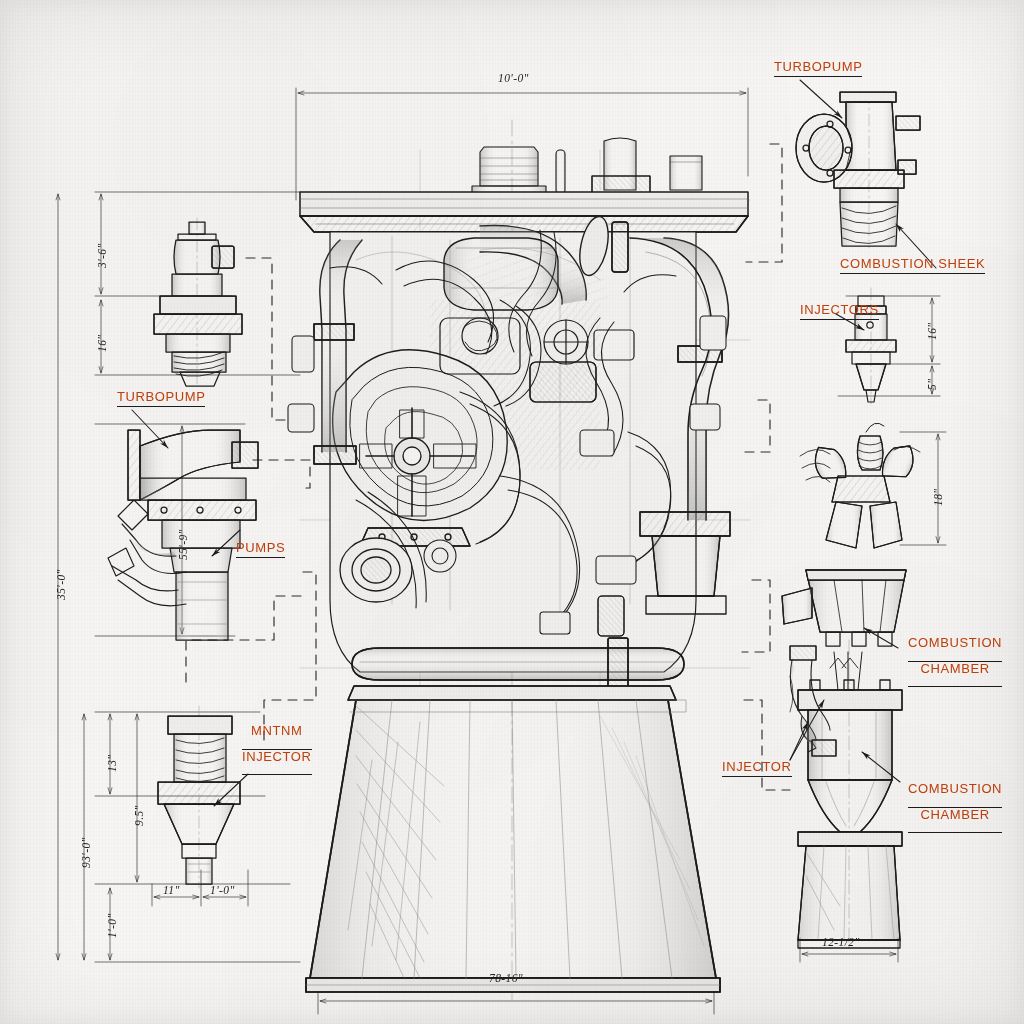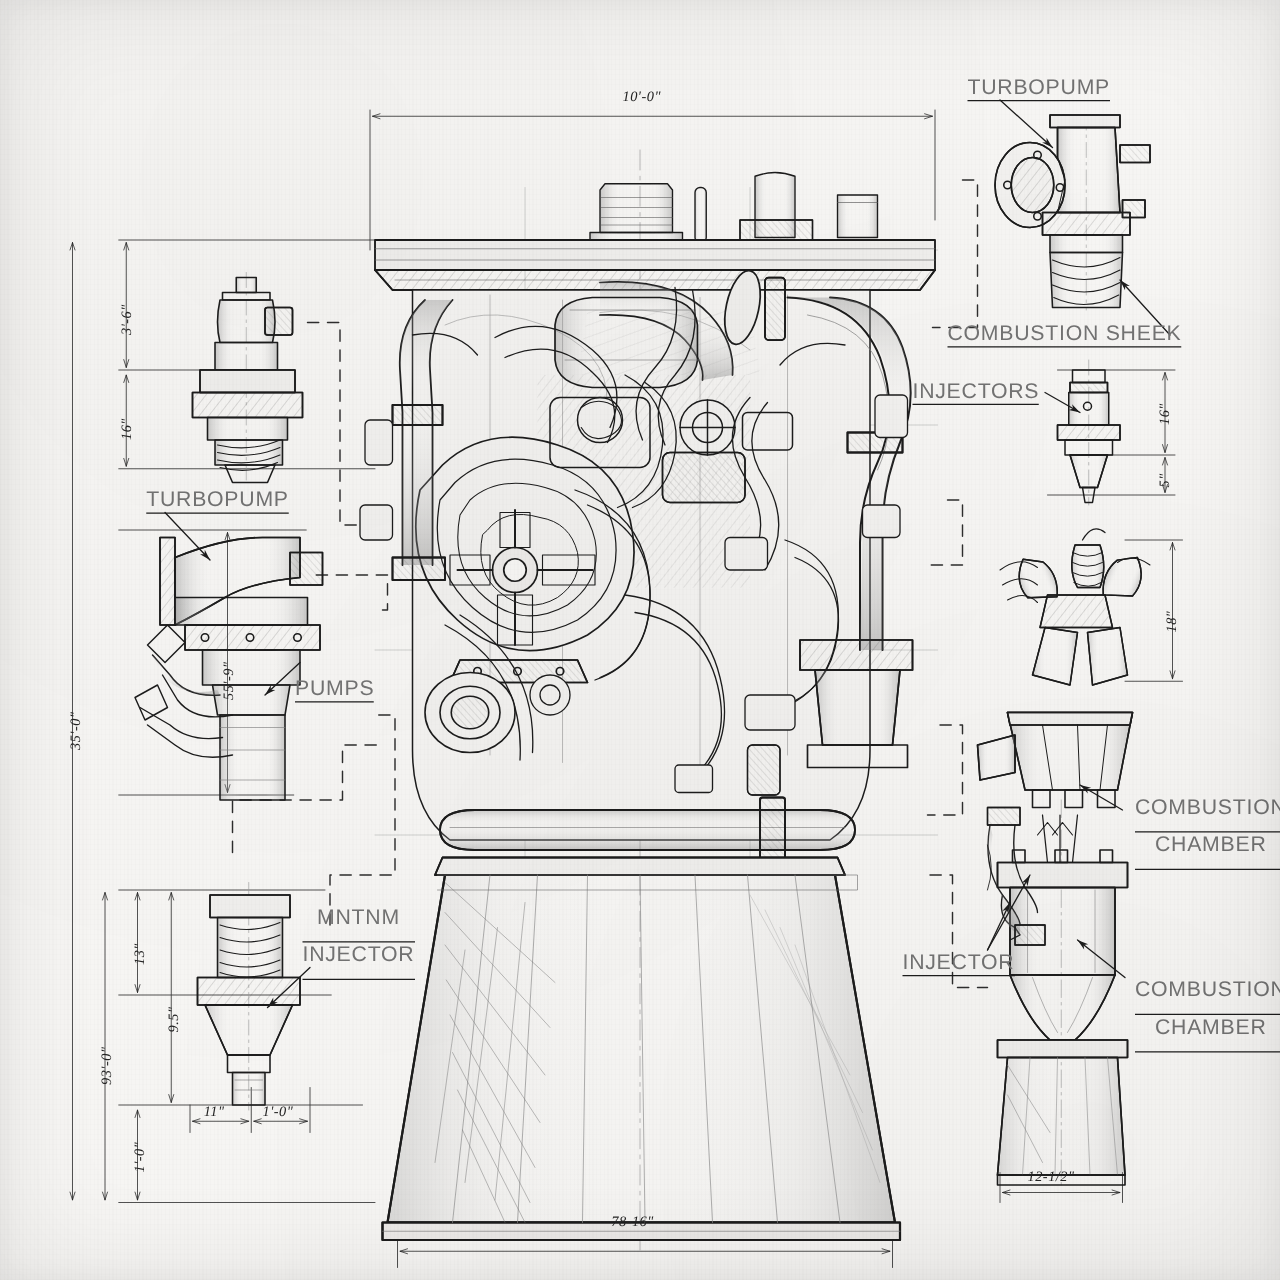--- a/index.html
+++ b/index.html
@@ -17,21 +17,21 @@
       repeating-linear-gradient(0deg, rgba(0,0,0,.016) 0 1px, rgba(0,0,0,0) 1px 4px),
       radial-gradient(ellipse at 22% 14%, rgba(0,0,0,.035), rgba(0,0,0,0) 60%),
       radial-gradient(ellipse at 85% 90%, rgba(0,0,0,.04), rgba(0,0,0,0) 62%);
   }
   #vign{position:absolute;inset:0;pointer-events:none;
     box-shadow:inset 0 0 90px rgba(0,0,0,.075), inset 0 0 22px rgba(0,0,0,.05);}
   svg{position:absolute;left:0;top:0;width:1024px;height:1024px;overflow:visible;}
   .lbl{
     position:absolute;white-space:nowrap;
     font-family:"Liberation Sans", sans-serif;
-    font-size:17px;letter-spacing:.6px;color:#737373;
+    font-size:13px;letter-spacing:.6px;color:#c2410c;
     border-bottom:1.15px solid #1d1d1d;padding-bottom:1px;line-height:1.12;
   }
   .lbl.two{border-bottom:none;text-align:center;}
   .lbl.two span{display:block;border-bottom:1.15px solid #1d1d1d;padding-bottom:10px;}
   .dim{
     position:absolute;white-space:nowrap;
     font-family:"Liberation Serif", serif;
     font-style:italic;font-size:11.5px;color:#242424;letter-spacing:.4px;
   }
   .dim.rot{transform:rotate(-90deg);transform-origin:left top;}
@@ -611,22 +611,22 @@
       <path d="M790,760 L824,700" marker-end="url(#ldr)"></path>
       <path d="M132,410 L168,448" marker-end="url(#ldr)"></path>
       <path d="M240,530 L212,556" marker-end="url(#ldr)"></path>
       <path d="M248,774 L214,806" marker-end="url(#ldr)"></path>
     </g>
 
     </g>
   </svg>
 
   <div class="lbl" style="left:774px;top:60px;">TURBOPUMP</div>
-  <div class="lbl" style="left:758px;top:257px;">COMBUSTION SHEEK</div>
-  <div class="lbl" style="left:730px;top:303px;">INJECTORS</div>
+  <div class="lbl" style="left:840px;top:257px;">COMBUSTION SHEEK</div>
+  <div class="lbl" style="left:800px;top:303px;">INJECTORS</div>
   <div class="lbl two" style="left:908px;top:636px;">
     <span>COMBUSTION</span>
     <span>CHAMBER</span>
   </div>
   <div class="lbl two" style="left:908px;top:782px;">
     <span>COMBUSTION</span>
     <span>CHAMBER</span>
   </div>
   <div class="lbl" style="left:722px;top:760px;">INJECTOR</div>
 

